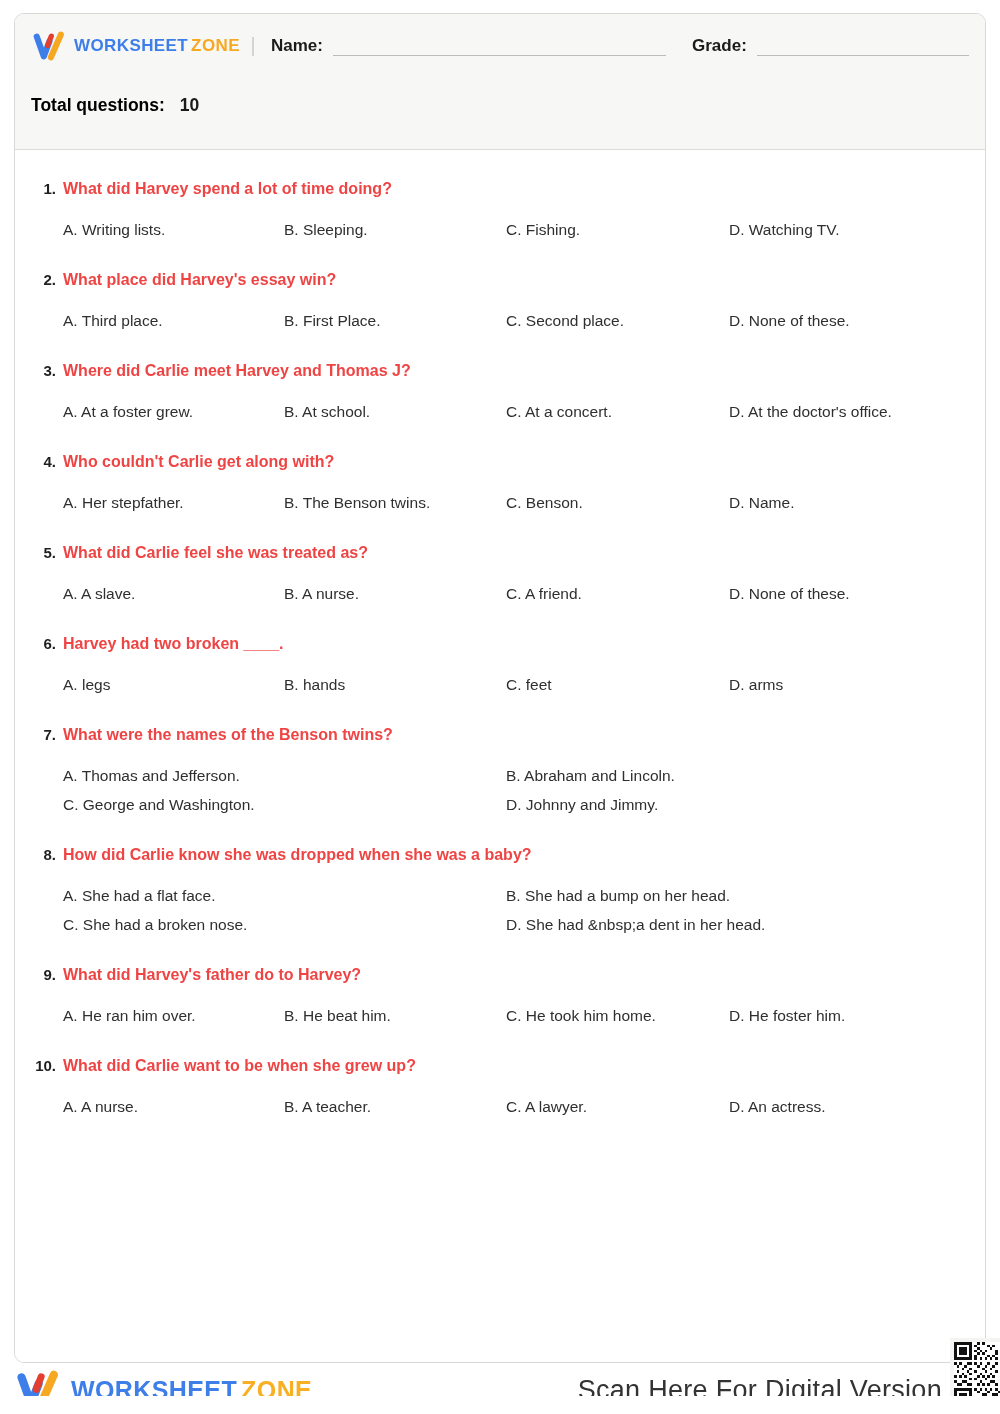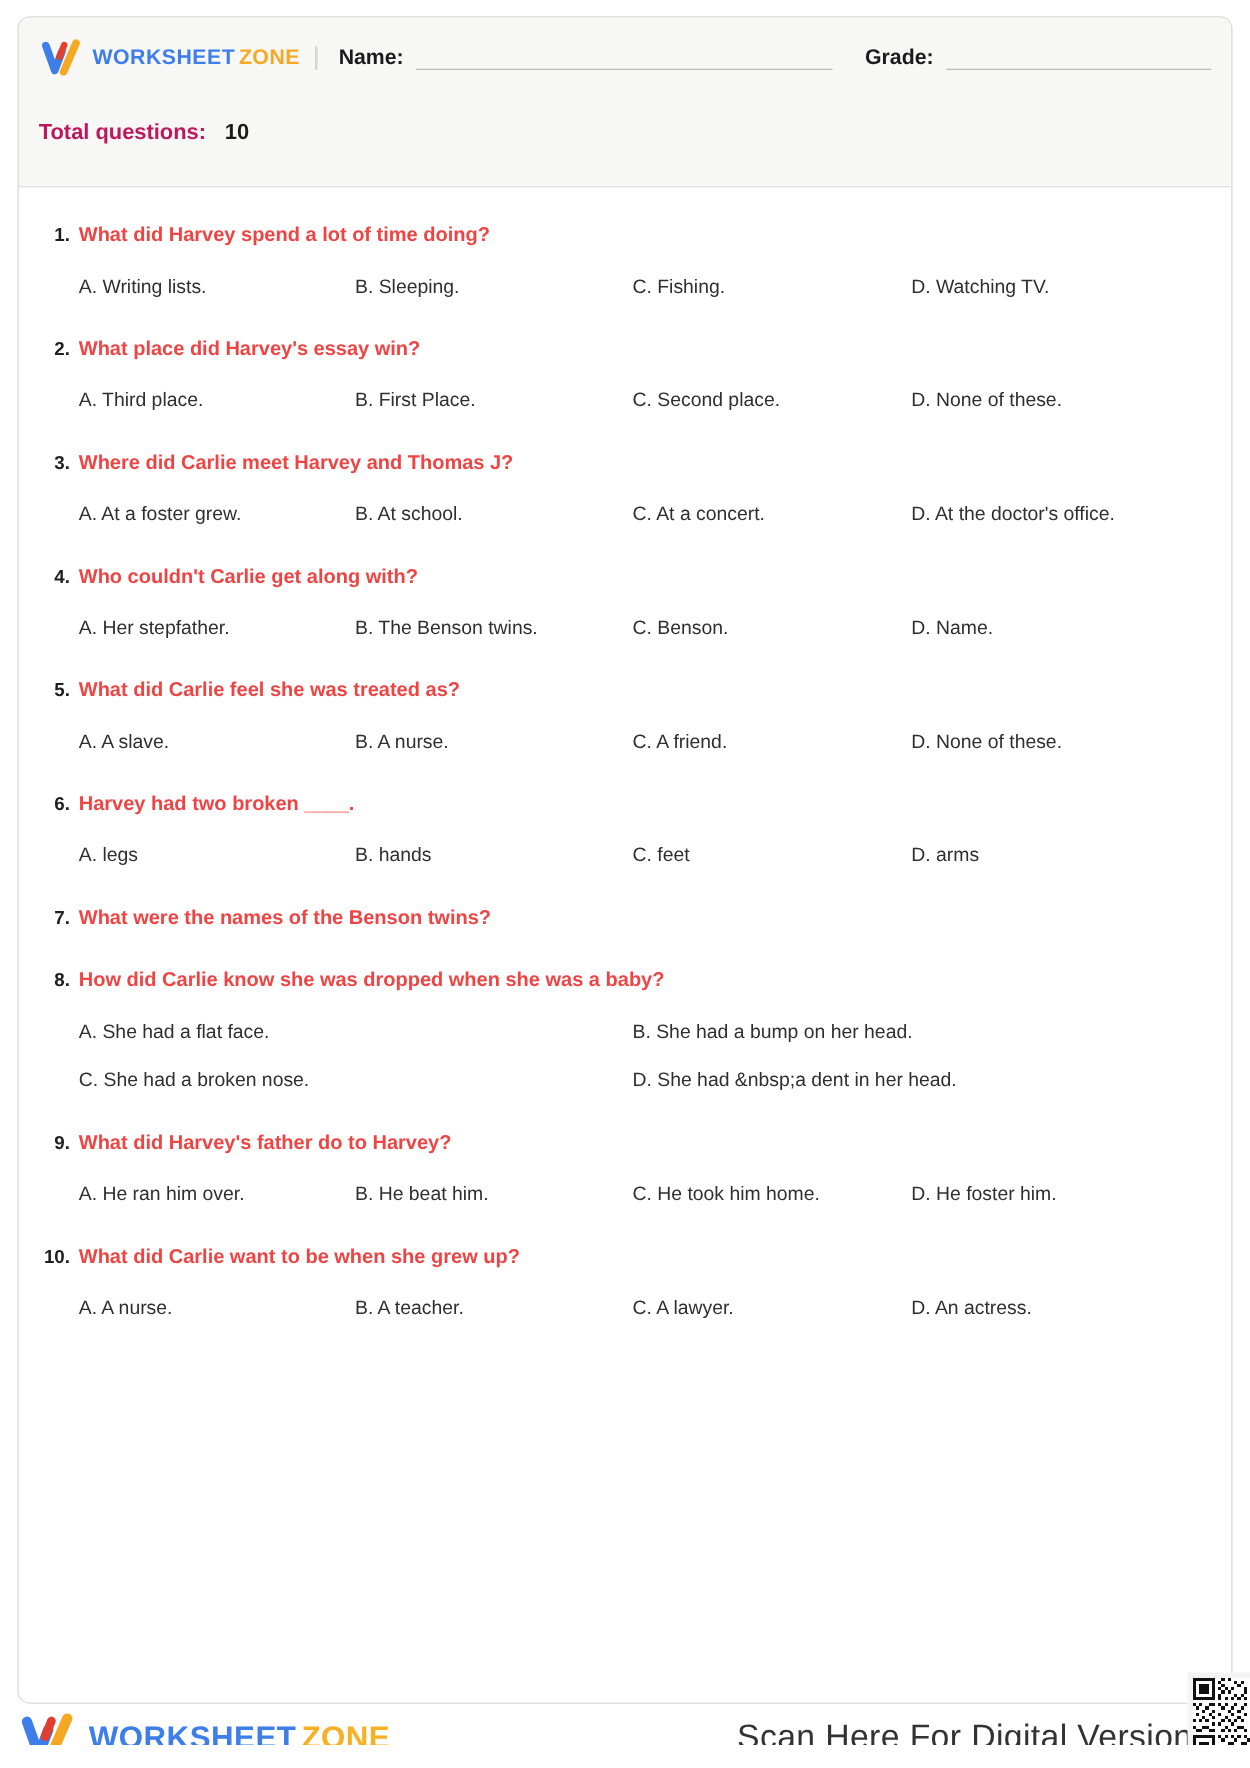--- a/index.html
+++ b/index.html
@@ -15,41 +15,41 @@
   .w-mark{width:36px;height:34px;margin-right:7px;flex:none;}
   .wordmark{font-size:17px;font-weight:bold;letter-spacing:.4px;white-space:nowrap;}
   .wordmark .w1{color:#3d7ee8;}
   .wordmark .w2{color:#f7a823;margin-left:3px;}
   .hdr-divider{width:2px;height:19px;background:#d4d4d2;margin:0 17px 0 12px;flex:none;}
   .field-label{font-size:17px;font-weight:bold;color:#1b1b1b;white-space:nowrap;}
   .blank{height:0;border-bottom:1px solid #bcbcba;align-self:flex-end;margin-bottom:8px;}
   .blank.name{flex:1.57;margin-left:10px;margin-right:26px;}
   .blank.grade{flex:1;margin-left:10px;}
   .total-row{margin-top:31px;display:flex;align-items:baseline;}
-  .total-label{font-size:17.5px;font-weight:bold;color:#be185d;}
+  .total-label{font-size:17.5px;font-weight:bold;color:#000000;}
   .total-value{font-size:17.5px;font-weight:bold;color:#1b1b1b;margin-left:15px;}
 
   
   .card-body{background:#ffffff;height:1212px;padding:27px 24px 0 0;box-sizing:border-box;}
   .q{position:relative;padding-left:48px;margin-bottom:26px;}
   .q-num{position:absolute;left:0;top:0;width:41px;text-align:right;font-weight:bold;
          font-size:15px;line-height:24px;color:#1f1f1f;}
   .q-text{font-size:16px;line-height:24px;color:#ef4444;font-weight:bold;}
-  .opts{display:grid;grid-template-columns:221px 222px 223px 1fr;row-gap:15px;
+  .opts{display:grid;grid-template-columns:221px 222px 223px 1fr;row-gap:5px;
         margin-top:17px;font-size:15.5px;line-height:24px;color:#2f2f2f;}
   .opts.two-col{grid-template-columns:443px 1fr;}
 
   
   .footer{position:absolute;left:14px;right:14px;top:1366px;height:48px;
           display:flex;align-items:center;}
   .w-mark-big{width:48px;height:46px;margin-right:9px;flex:none;}
   .wordmark-big{font-size:25px;font-weight:bold;letter-spacing:.4px;white-space:nowrap;}
   .wordmark-big .w1{color:#3d7ee8;}
   .wordmark-big .w2{color:#f7b023;margin-left:4px;}
-  .scan-text{position:absolute;right:56px;top:50%;transform:translateY(-50%);
+  .scan-text{position:absolute;right:68px;top:50%;transform:translateY(-50%);
              font-size:27px;color:#333333;font-weight:400;letter-spacing:.3px;}
   .qr-panel{position:absolute;right:2px;top:1338px;width:64px;height:64px;
             background:#f4f4f3;padding:4px;}
   .qr-panel svg{display:block;width:64px;height:64px;shape-rendering:crispEdges;}
 </style>
 </head>
 <body>
 
 <div class="page">
 
@@ -139,20 +139,26 @@
           <span>A. legs</span>
           <span>B. hands</span>
           <span>C. feet</span>
           <span>D. arms</span>
         </div>
       </div>
 
       <div class="q">
         <span class="q-num">7.</span>
         <div class="q-text">What were the names of the Benson twins?</div>
+        <div class="opts two-col">
+          <span>A. Thomas and Jefferson.</span>
+          <span>B. Abraham and Lincoln.</span>
+          <span>C. George and Washington.</span>
+          <span>D. Johnny and Jimmy.</span>
+        </div>
       </div>
 
       <div class="q">
         <span class="q-num">8.</span>
         <div class="q-text">How did Carlie know she was dropped when she was a baby?</div>
         <div class="opts two-col">
           <span>A. She had a flat face.</span>
           <span>B. She had a bump on her head.</span>
           <span>C. She had a broken nose.</span>
           <span>D. She had &amp;nbsp;a dent in her head.</span>

